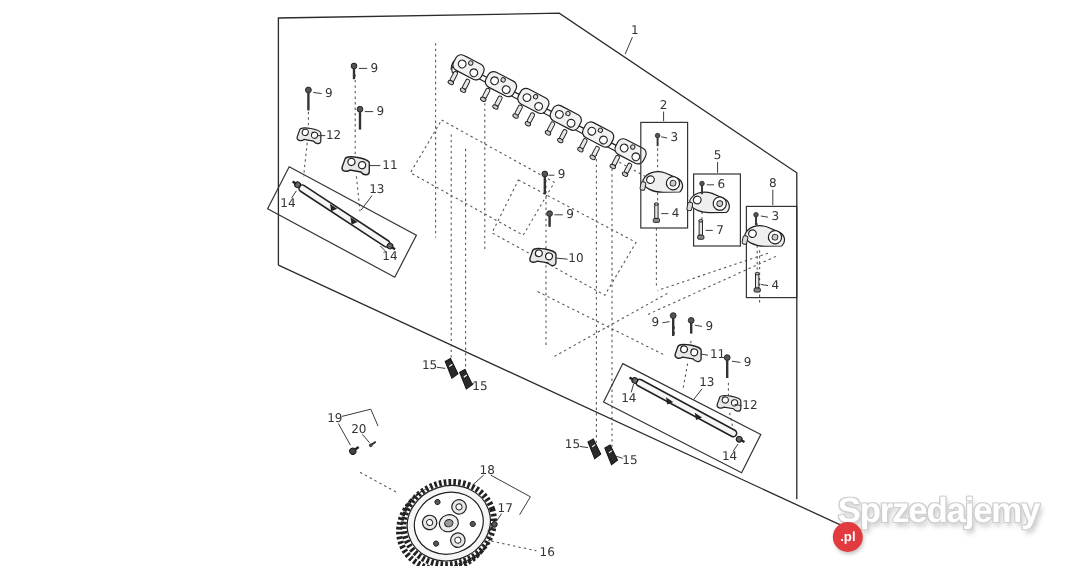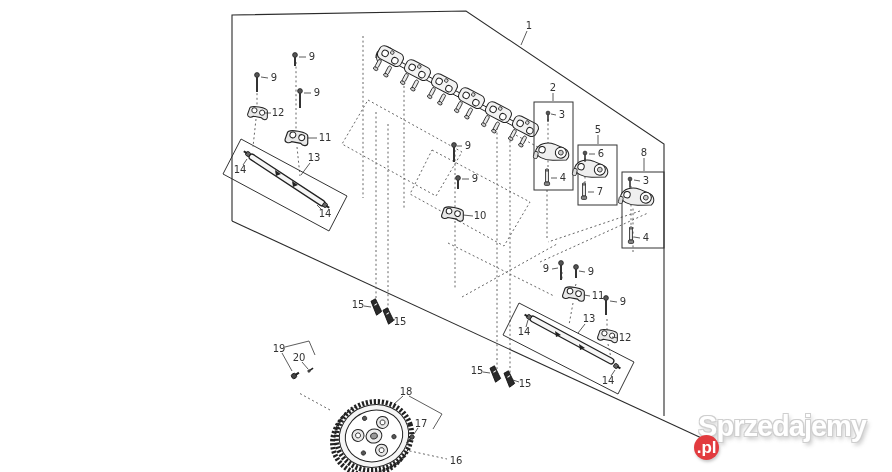--- a/index.html
+++ b/index.html
@@ -8,21 +8,21 @@
   svg{position:absolute;left:0;top:0;}
   svg text{font:10px "DejaVu Sans",sans-serif;fill:#333;}
   .watermark{position:absolute;right:26px;bottom:12px;display:flex;align-items:flex-start;
              user-select:none;flex-direction:column;}
   .wm-text{font-family:"Liberation Sans",sans-serif;font-weight:bold;font-size:29px;
            letter-spacing:-1px;color:#fff;
            text-shadow:-1px -1px 0 #cfcfcf,1px -1px 0 #cfcfcf,-1px 1px 0 #cfcfcf,
                         1px 1px 0 #cfcfcf,2px 3px 4px rgba(120,120,120,.45);}
   .wm-badge{display:inline-flex;align-items:center;justify-content:center;
             width:25px;height:25px;border-radius:50%;background:#e23b3f;color:#fff;
-            font-family:"Liberation Sans",sans-serif;font-weight:bold;font-size:17px;
+            font-family:"Liberation Sans",sans-serif;font-weight:bold;font-size:11px;
             margin-left:-4px;margin-top:-8px;box-shadow:1px 2px 3px rgba(120,120,120,.4);}
 </style>
 </head>
 <body>
 
 <div class="stage">
 
 <svg width="892" height="472" viewBox="0 0 892 472">
   <defs>
     <g id="rocker-unit">

